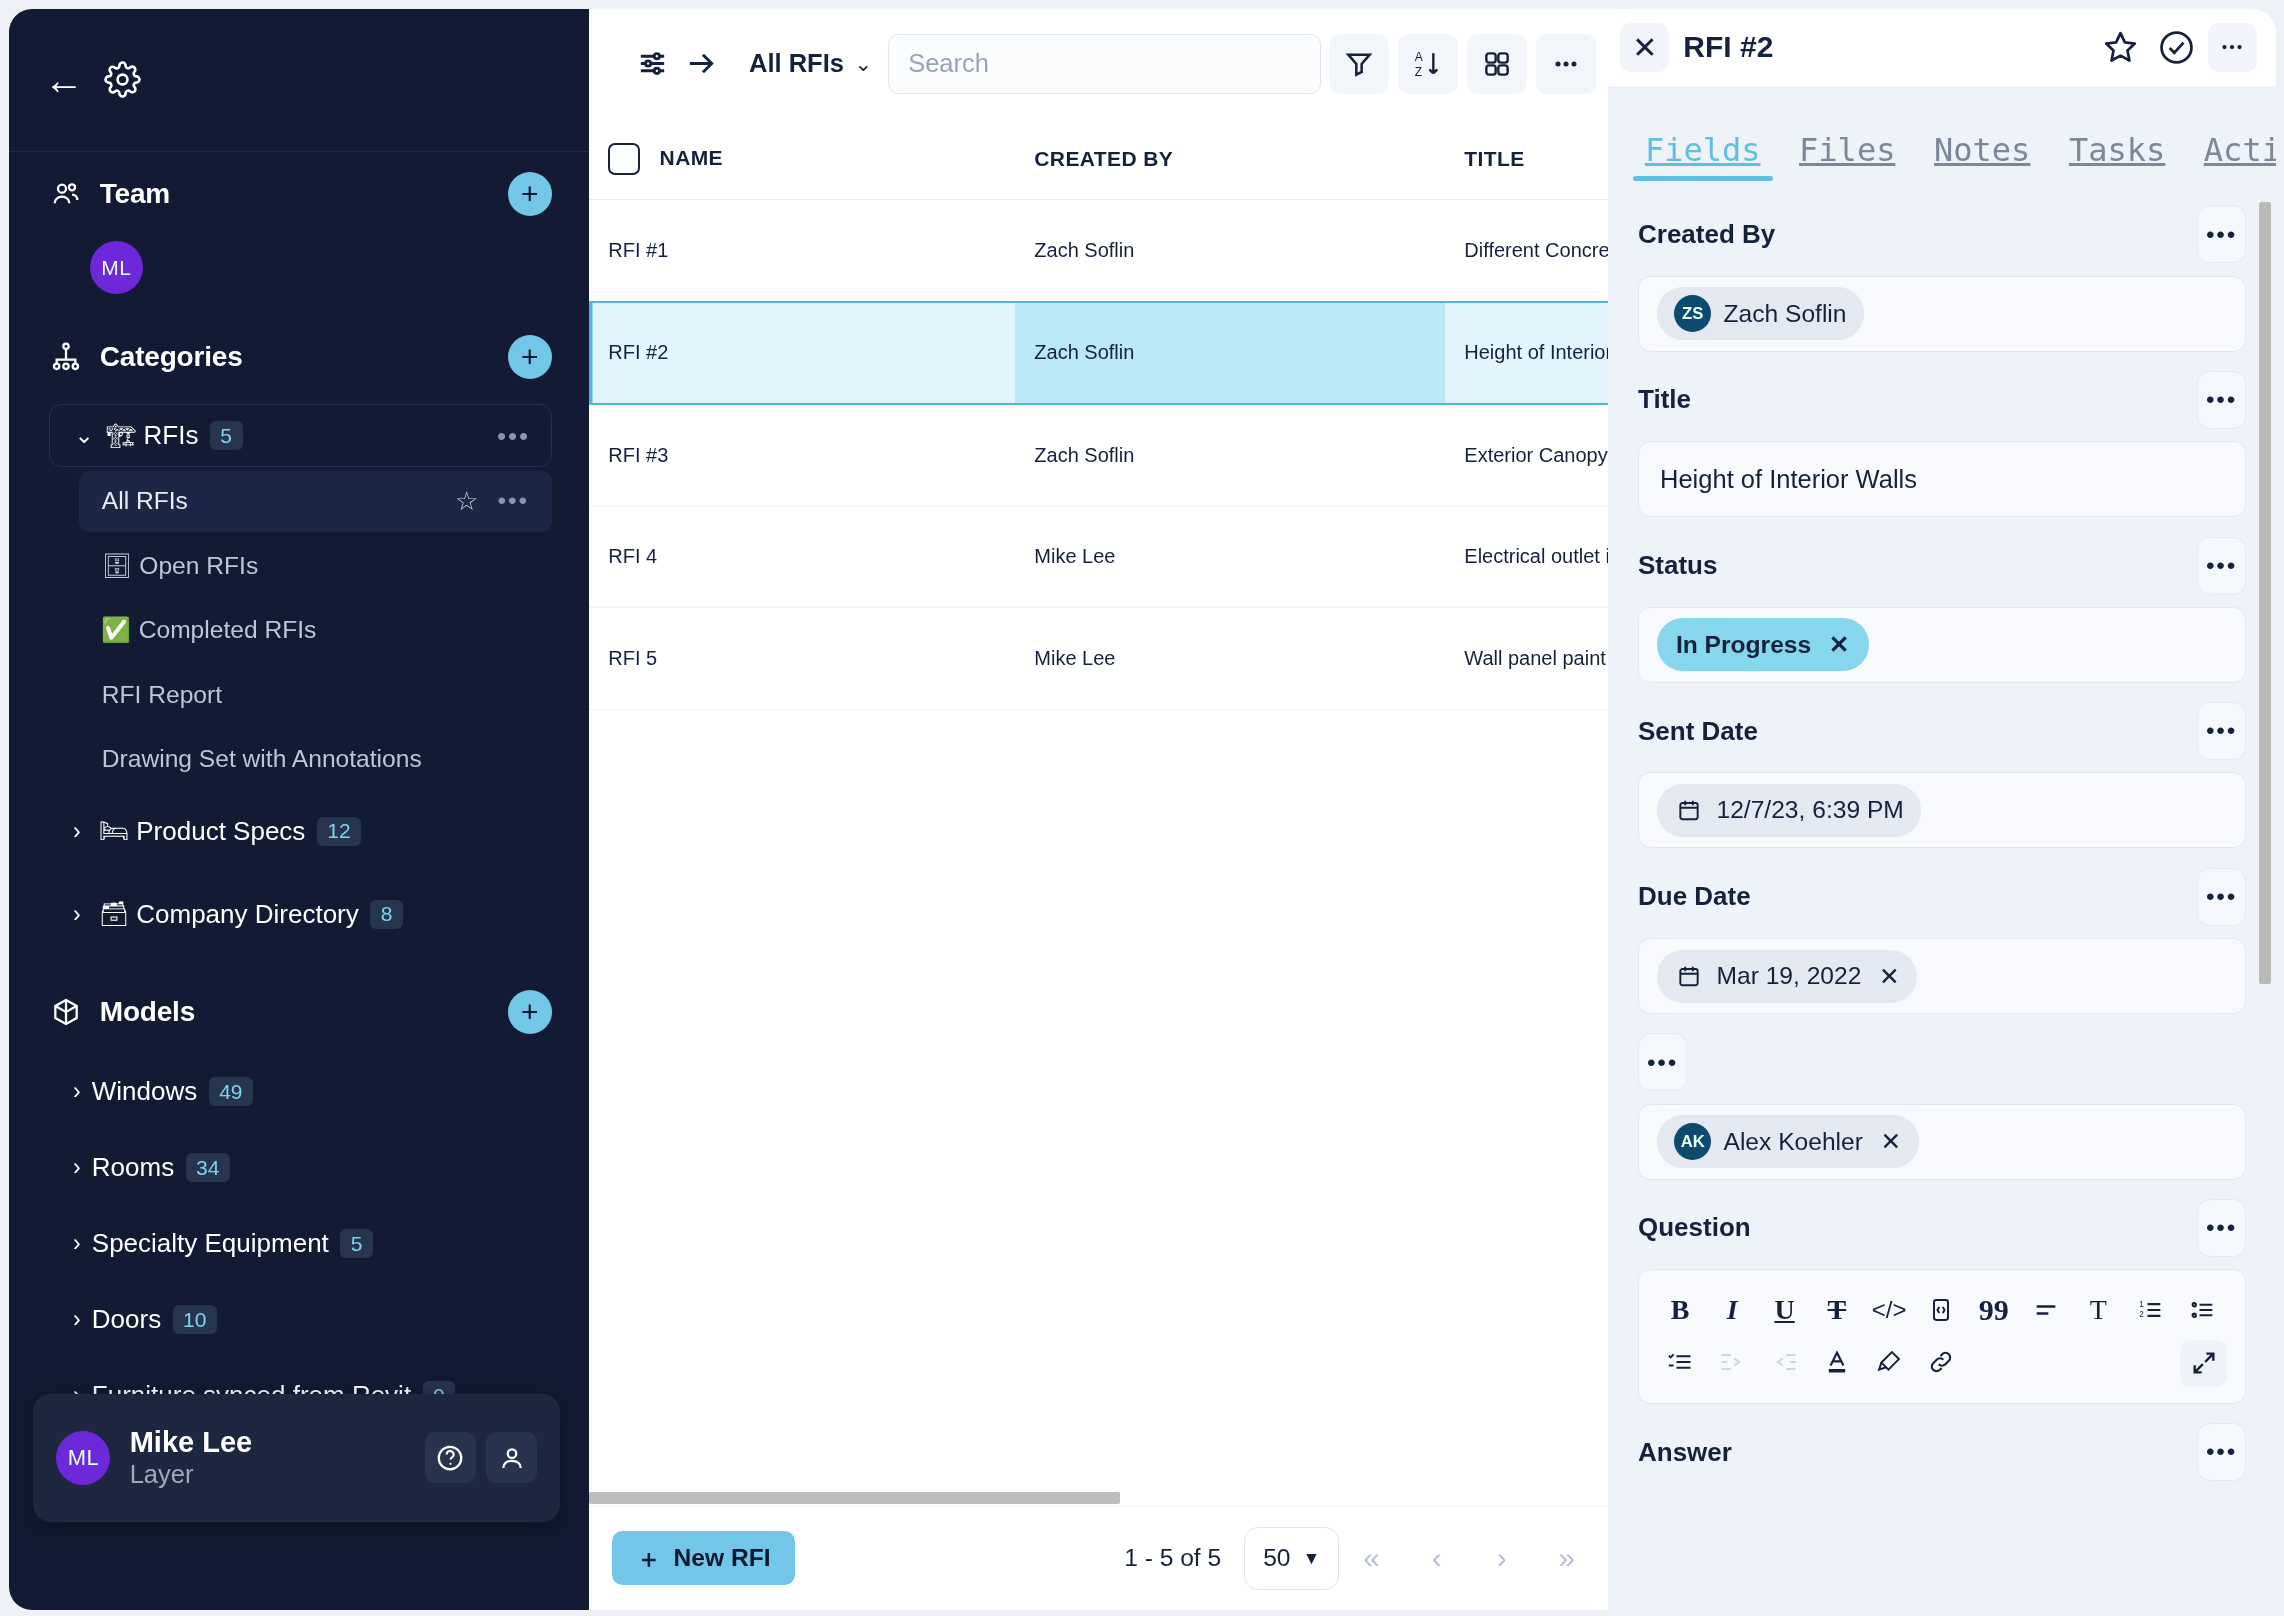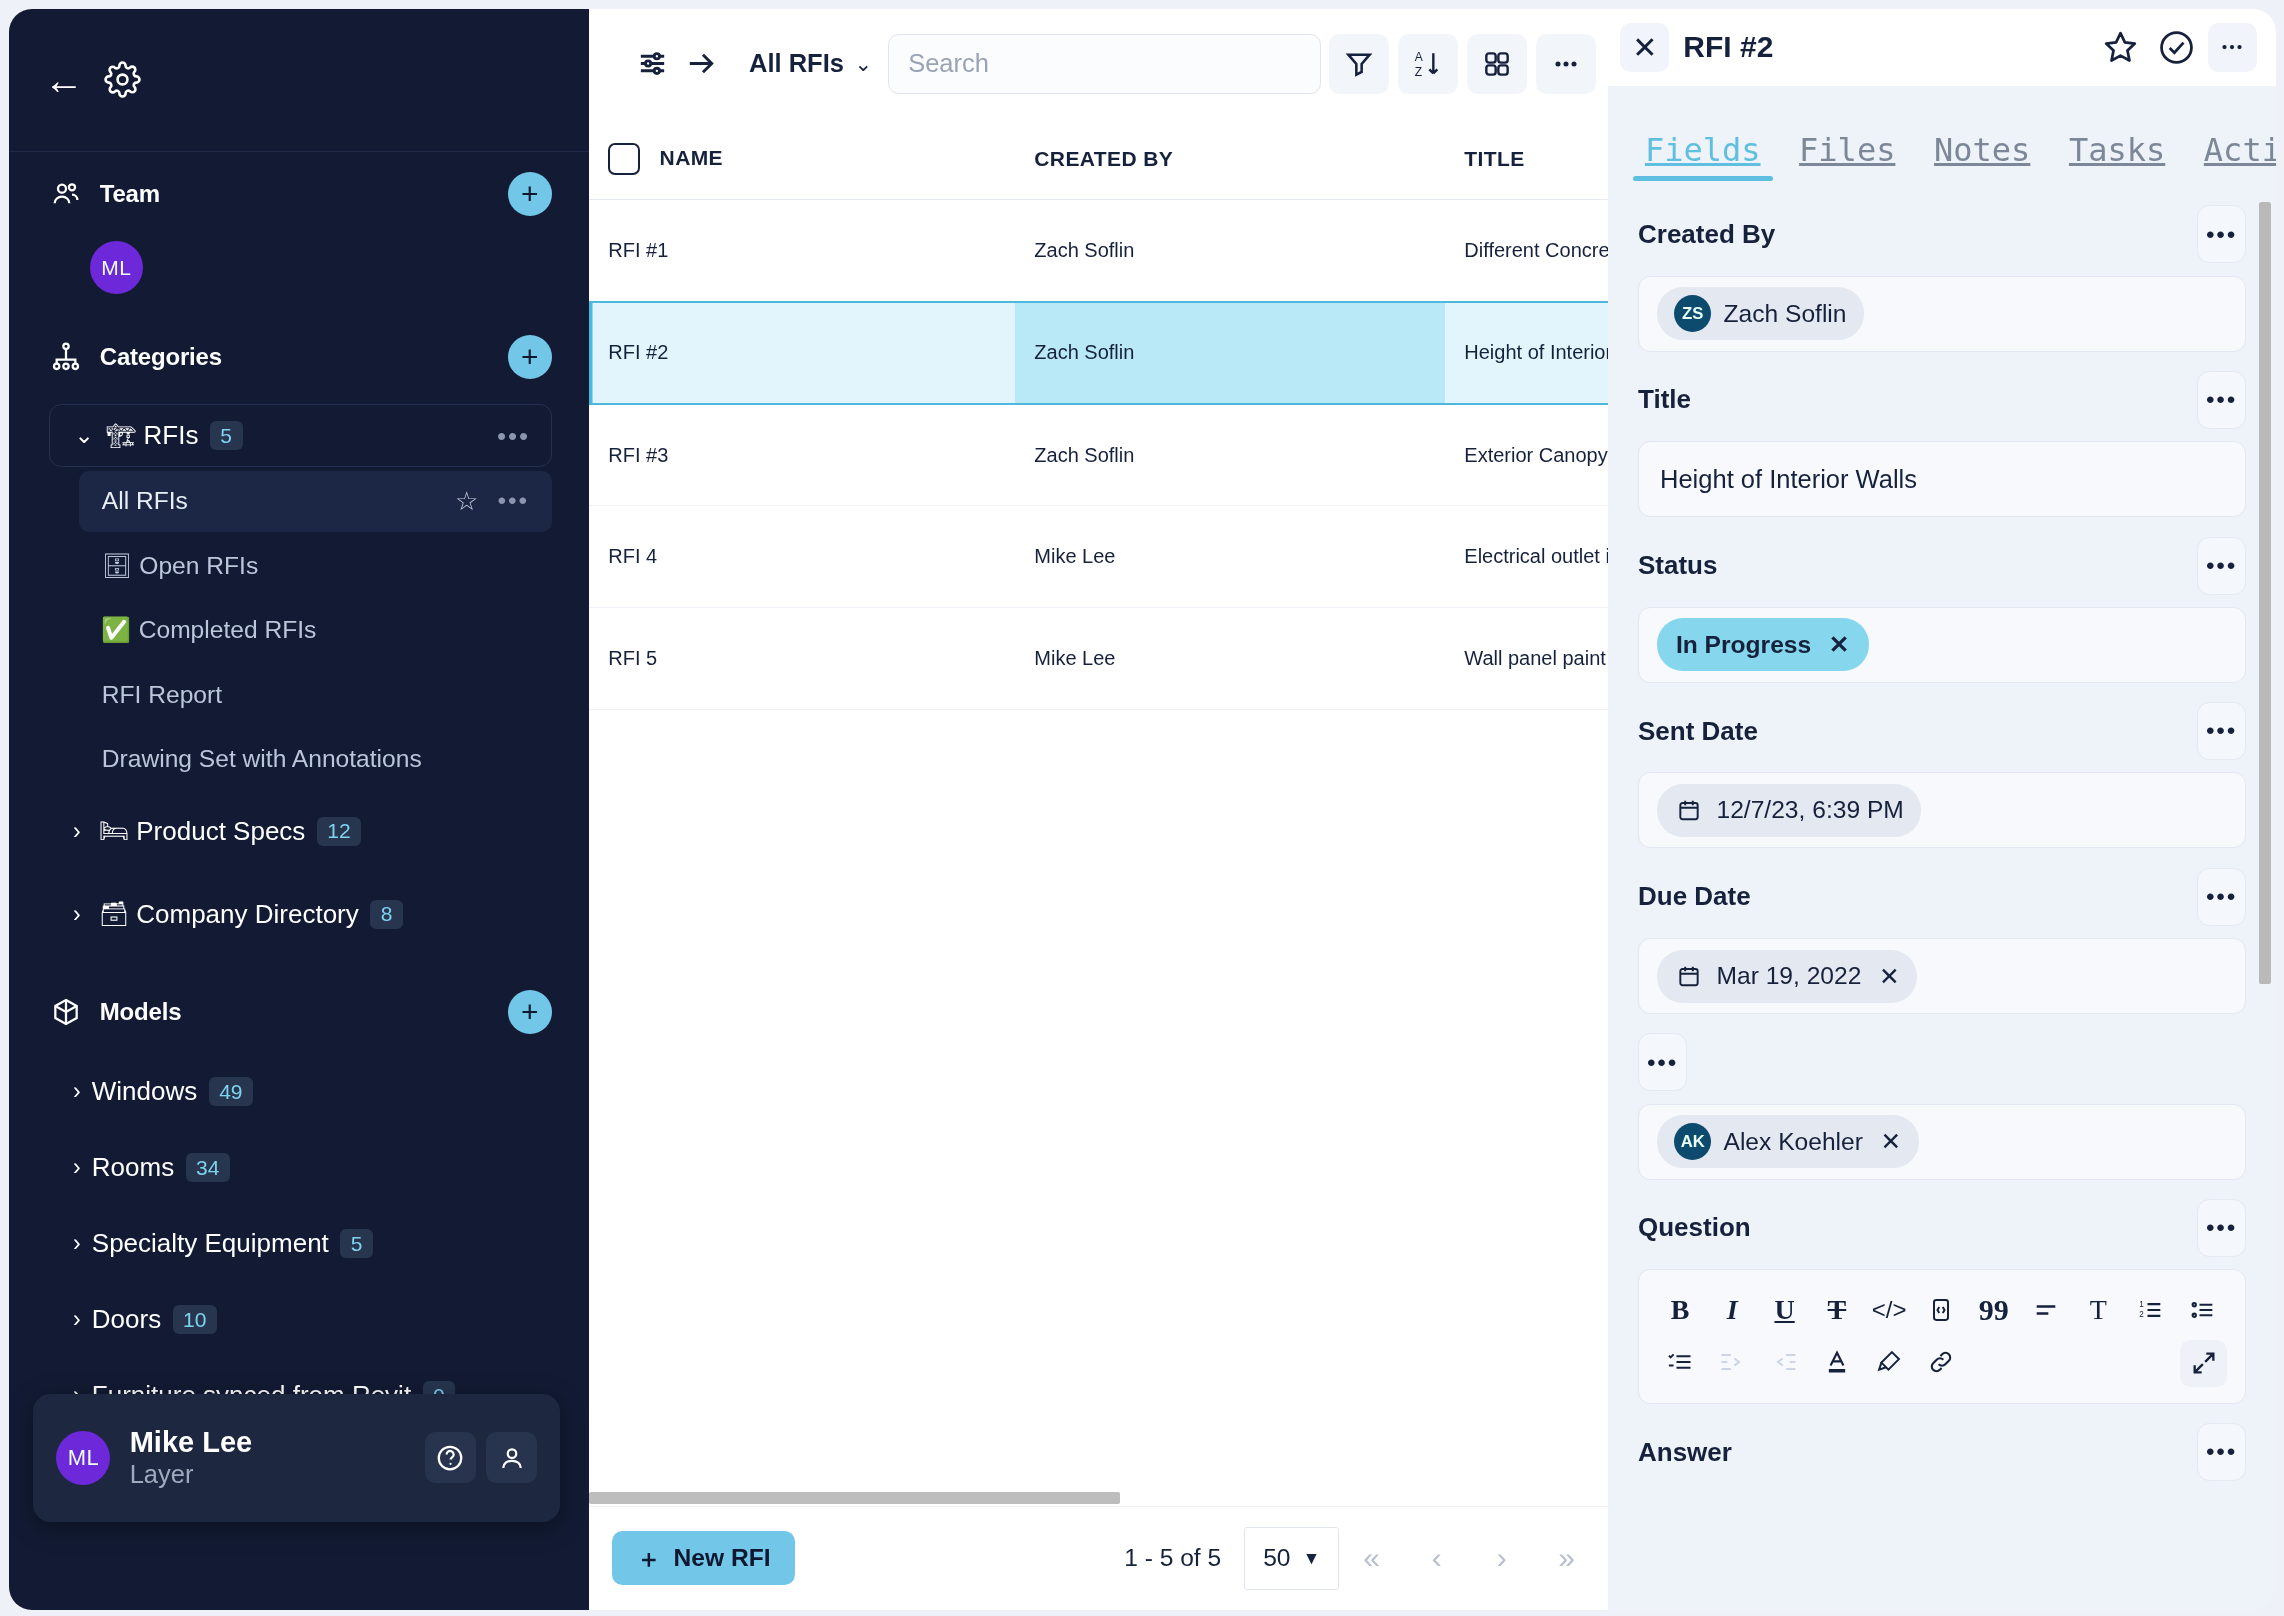--- a/index.html
+++ b/index.html
@@ -51,21 +51,21 @@
     padding-bottom: 35px;
     position: relative;
   }
 
   .sec-head {
     display: flex; align-items: center;
     padding: 0 37px 0 40px;
     height: 84px;
   }
   .sec-ico { width: 35px; height: 35px; margin-right: 16px; display:flex;align-items:center;justify-content:center;}
-  .sec-title { font-size: 24px; font-weight: bold; flex: 1; letter-spacing:-0.2px;}
+  .sec-title { font-size: 28px; font-weight: bold; flex: 1; letter-spacing:-0.2px;}
   .plus-btn {
     width: 44px; height: 44px; border-radius: 50%;
     background: #72c7e8; color: #0e1830;
     display: flex; align-items: center; justify-content: center;
     font-size: 30px; font-weight: 400; cursor: pointer;
     line-height: 0;
   }
 
   .avatar-row { padding: 5.3px 0 21px 81px; display: flex; }
   .avatar {
@@ -220,21 +220,21 @@
   }
   .new-btn {
     height: 54px; padding: 0 24.6px; border-radius: 10.5px;
     background: #72c7e8; color: #0e1830;
     display: flex; align-items: center; gap: 12.3px;
     font-size: 24.6px; font-weight: bold; cursor: pointer;
   }
   .pg-count { margin-left: auto; font-size: 24.6px; color: #16213c; }
   .pg-select {
     margin-left: 23px; height: 63px; min-width: 95px;
-    border: 0.9px solid #dfe4ee; border-radius: 3px; background:#fff;
+    border: 0.9px solid #dfe4ee; border-radius: 14px; background:#fff;
     display: flex; align-items: center; justify-content: center; gap: 12.3px;
     font-size: 24.6px; color: #16213c; cursor: pointer;
   }
   .pg-btn {
     width: 65px; height: 65px; border-radius: 50%;
     display: flex; align-items: center; justify-content: center;
     font-size: 30px; color: #b6bfd0; cursor: pointer;
   }
 
   

